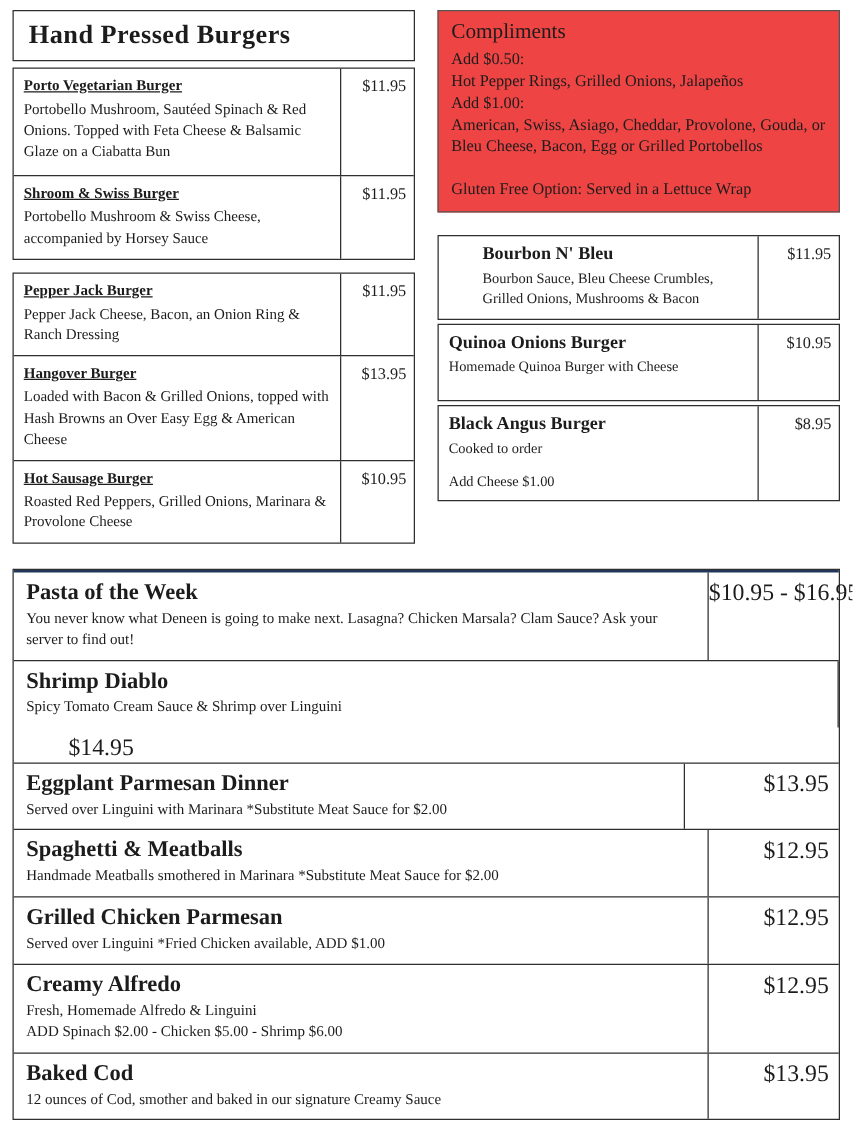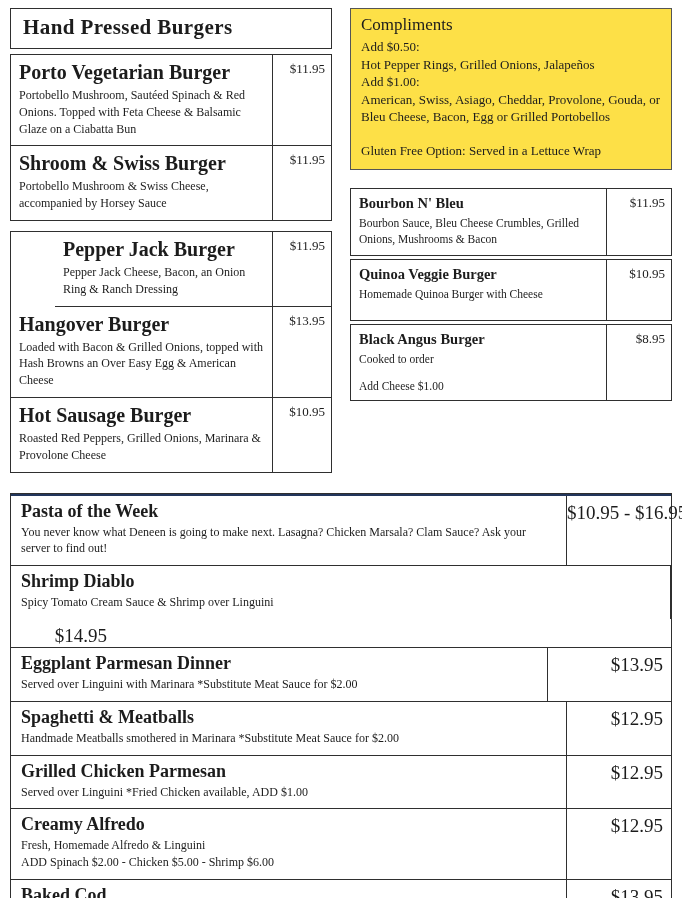--- a/index.html
+++ b/index.html
@@ -17,27 +17,27 @@
 
   
   .title-box { border:1px solid #2f2f2f; padding:6px 12px 8px; margin-bottom:5px; }
   .title-box h1 { font-size:21px; font-weight:bold; letter-spacing:.4px; }
 
   .burger-group { border:1px solid #2f2f2f; margin-bottom:10px; }
   .b-row { display:flex; border-bottom:1px solid #2f2f2f; }
   .b-row:last-child { border-bottom:none; }
   .b-main { flex:1; padding:6px 8px 8px; border-right:1px solid #2f2f2f; }
   .b-price { width:58px; text-align:right; padding:6px 6px 0 0; font-size:13px; }
-  .item-name { font-size:20px; font-weight:600; margin-bottom:3px; }
+  .item-name { font-size:12px; font-weight:600; margin-bottom:3px;text-decoration:underline; }
   .item-desc { font-size:12px; line-height:1.4; }
   .item-note { font-size:11.5px; margin-top:12px; }
 
   
   .compliments {
-    background:#fde047; border:1px solid #555;
+    background:#ef4444; border:1px solid #555;
     padding:6px 10px 10px; margin-bottom:18px; min-height:160px;
   }
   .compliments h2 { font-size:17px; font-weight:normal; margin-bottom:3px; }
   .comp-line { font-size:13px; line-height:1.35; }
   .comp-gap { height:16px; }
 
   
   .r-burger { border:1px solid #2f2f2f; margin-bottom:3px; display:flex; }
   .r-main { flex:1; padding:6px 8px 8px; border-right:1px solid #2f2f2f; }
   .r-price { width:64px; text-align:right; padding:6px 6px 0 0; font-size:13px; }
@@ -80,21 +80,21 @@
         <div class="b-row" style="min-height:62px;">
           <div class="b-main">
             <div class="item-name">Shroom &amp; Swiss Burger</div>
             <div class="item-desc">Portobello Mushroom &amp; Swiss Cheese, accompanied by Horsey Sauce</div>
           </div>
           <div class="b-price">$11.95</div>
         </div>
       </div>
 
       <div class="burger-group">
-        <div class="b-row" style="min-height:64px;margin-left:44px;">
+        <div class="b-row" style="min-height:64px;">
           <div class="b-main">
             <div class="item-name">Pepper Jack Burger</div>
             <div class="item-desc">Pepper Jack Cheese, Bacon, an Onion Ring &amp; Ranch Dressing</div>
           </div>
           <div class="b-price">$11.95</div>
         </div>
         <div class="b-row" style="min-height:72px;">
           <div class="b-main">
             <div class="item-name">Hangover Burger</div>
             <div class="item-desc">Loaded with Bacon &amp; Grilled Onions, topped with Hash Browns an Over Easy Egg &amp; American Cheese</div>
@@ -116,31 +116,31 @@
       <div class="compliments">
         <h2>Compliments</h2>
         <div class="comp-line">Add $0.50:</div>
         <div class="comp-line">Hot Pepper Rings, Grilled Onions, Jalapeños</div>
         <div class="comp-line">Add $1.00:</div>
         <div class="comp-line">American, Swiss, Asiago, Cheddar, Provolone, Gouda, or Bleu Cheese, Bacon, Egg or Grilled Portobellos</div>
         <div class="comp-gap"></div>
         <div class="comp-line">Gluten Free Option: Served in a Lettuce Wrap</div>
       </div>
 
-      <div class="r-burger" style="min-height:62px;">
+      <div class="r-burger" style="min-height:62px;padding-left:27px;">
         <div class="r-main">
           <div class="r-name">Bourbon N' Bleu</div>
           <div class="r-desc">Bourbon Sauce, Bleu Cheese Crumbles, Grilled Onions, Mushrooms &amp; Bacon</div>
         </div>
         <div class="r-price">$11.95</div>
       </div>
 
       <div class="r-burger" style="min-height:62px;">
         <div class="r-main">
-          <div class="r-name">Quinoa Veggie Burger</div>
+          <div class="r-name">Quinoa Onions Burger</div>
           <div class="r-desc">Homemade Quinoa Burger with Cheese</div>
         </div>
         <div class="r-price">$10.95</div>
       </div>
 
       <div class="r-burger" style="min-height:74px;">
         <div class="r-main">
           <div class="r-name">Black Angus Burger</div>
           <div class="r-desc">Cooked to order</div>
           <div class="item-note">Add Cheese $1.00</div>

